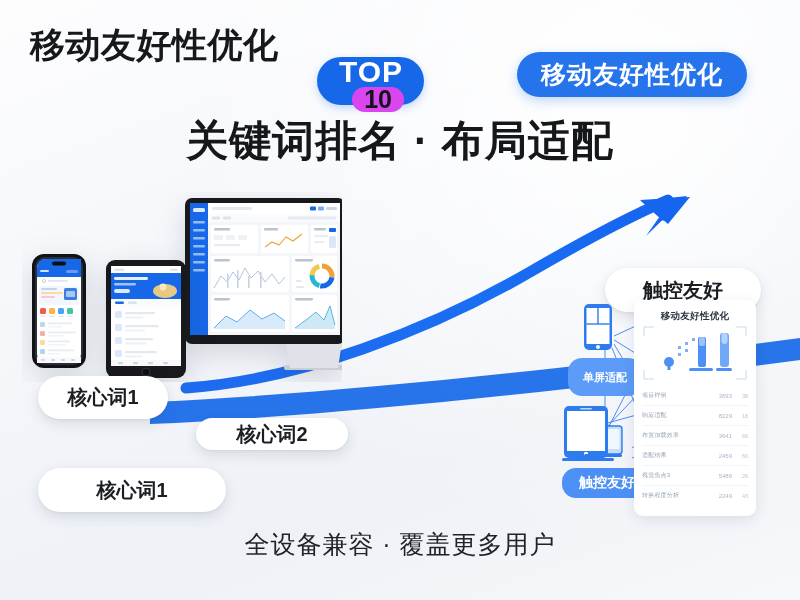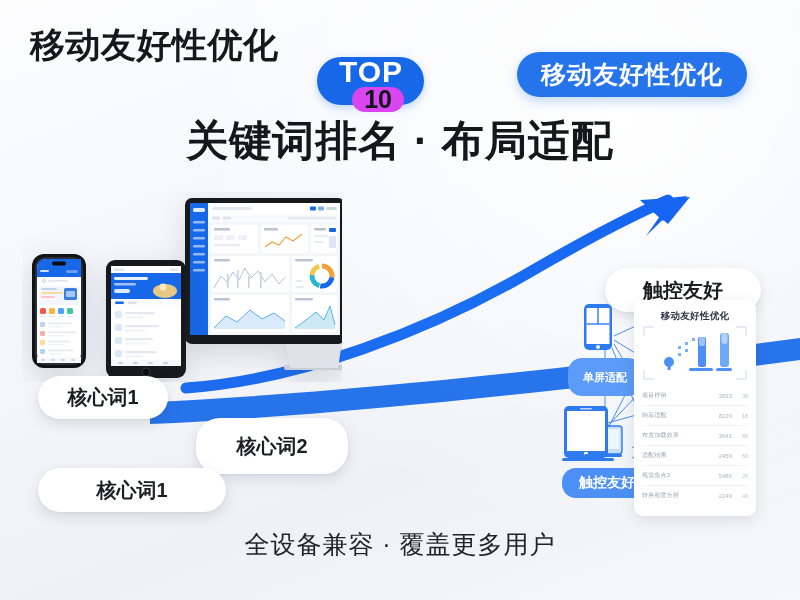--- a/index.html
+++ b/index.html
@@ -59,21 +59,21 @@
   #devices{position:absolute;left:22px;top:192px;width:320px;height:190px;}
   .scr-shadow{filter:drop-shadow(0 8px 14px rgba(40,55,80,.17));}
   
   .pill{
     position:absolute;display:flex;align-items:center;justify-content:center;
     background:#ffffff;border-radius:24px;
     box-shadow:0 5px 14px rgba(45,60,85,.13), 0 1px 3px rgba(45,60,85,.07);
     color:#1b1e23;font-size:20px;font-weight:bold;white-space:nowrap;
   }
   #pill-k1{left:38px;top:376px;width:130px;height:43px;}
-  #pill-k2{left:196px;top:418px;width:152px;height:56px;}
+  #pill-k2{left:196px;top:418px;width:152px;height:32px;}
   #pill-k3{left:38px;top:468px;width:188px;height:44px;}
   #pill-layout{left:370px;top:346px;width:152px;height:44px;}
   #pill-touch{left:605px;top:268px;width:156px;height:44px;}
   
   #minipanel{position:absolute;left:556px;top:296px;width:244px;height:220px;}
   .bluepill{
     position:absolute;display:flex;align-items:center;justify-content:center;
     background:#4C90F6;border-radius:14px;color:#ffffff;font-weight:bold;
     white-space:nowrap;
   }

